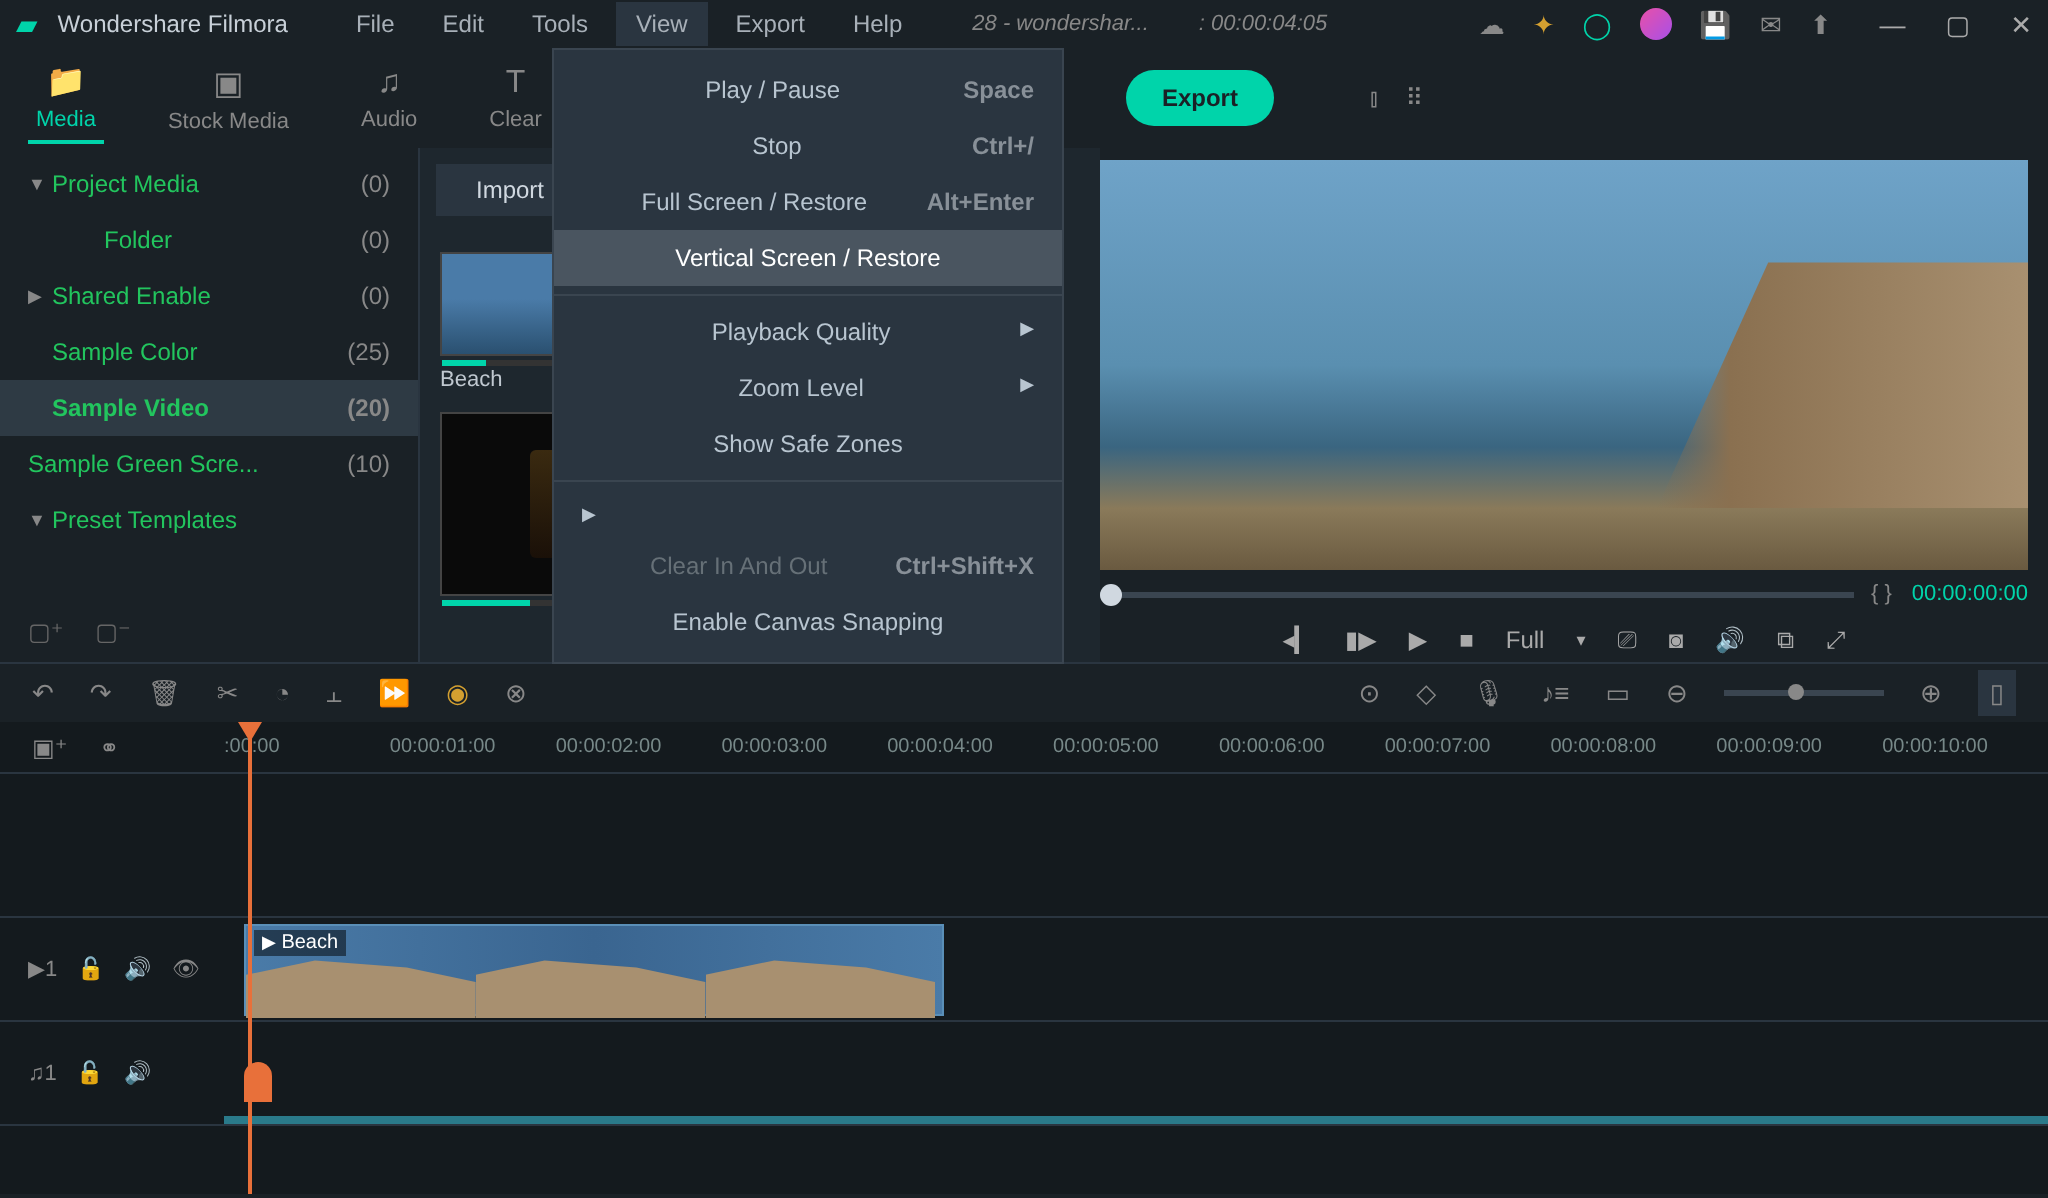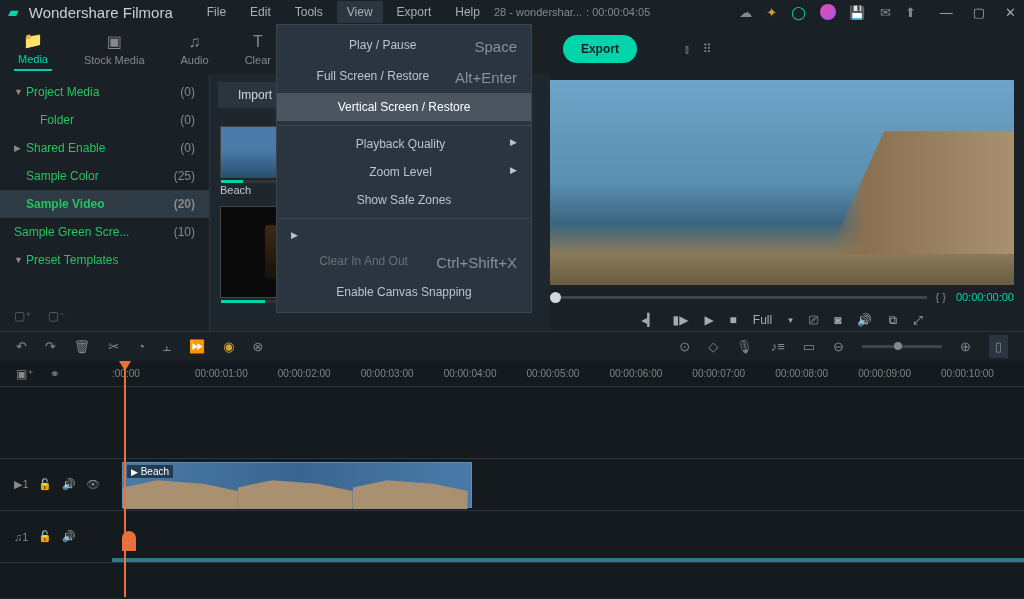--- a/index.html
+++ b/index.html
@@ -1,24 +1,24 @@
 <!DOCTYPE html>
 <html><head>
 <meta charset="utf-8">
 <style>
 * { margin: 0; padding: 0; box-sizing: border-box; font-family: Arial, sans-serif; }
 body { background: #1a2126; color: #b8c5d0; font-size: 12px; width: 1024px; height: 599px; overflow: hidden; }
 
 .titlebar { height: 24px; display: flex; align-items: center; background: #1a2126; padding: 0 8px; gap: 4px; }
 .logo { color: #00d4aa; font-size: 14px; margin-right: 6px; }
-.app-title { color: #c8d0d8; font-size: 15px; margin-right: 20px; }
+.app-title { color: #c8d0d8; font-size: 12px; margin-right: 20px; }
 .menu-bar { display: flex; gap: 4px; }
 .menu-item { padding: 4px 10px; cursor: pointer; color: #a8b0b8; }
 .menu-item.active { background: #2a3540; }
-.project-info { margin-left: 0; color: #888; font-size: 11px; }
+.project-info { margin-left: 21px; color: #888; font-size: 11px; font-style: italic; }
 .titlebar-icons { margin-left: auto; display: flex; gap: 14px; align-items: center; }
 .titlebar-icons span { cursor: pointer; font-size: 13px; color: #888; }
 .window-controls { display: flex; gap: 20px; margin-left: 20px; }
 .window-controls span { cursor: pointer; font-size: 13px; color: #aaa; }
 
 .toolbar-tabs { height: 50px; display: flex; align-items: center; padding: 0 14px; gap: 28px; background: #1a2126; }
 .tab { display: flex; flex-direction: column; align-items: center; gap: 3px; padding: 4px; cursor: pointer; color: #888; }
 .tab.active { color: #00d4aa; border-bottom: 2px solid #00d4aa; }
 .tab-icon { font-size: 16px; }
 .tab-label { font-size: 11px; }
@@ -43,21 +43,21 @@
 .media-thumb.dark { background: #0a0a0a; }
 .media-thumb .bar { position: absolute; bottom: -6px; height: 3px; width: 100%; background: #333; }
 .media-thumb .bar .fill { width: 30%; height: 100%; background: #00d4aa; }
 .media-label { font-size: 11px; margin-top: 6px; color: #c0c8d0; }
 
 .dropdown-menu { position: absolute; top: 0; left: 0; width: 256px; background: #2a3540; border: 1px solid #3a4550; z-index: 100; padding: 6px 0; }
 .dropdown-item { display: flex; padding: 7px 14px; cursor: pointer; font-size: 12px; color: #b8c5d0; text-align: center; }
 .dropdown-item:hover, .dropdown-item.hover { background: #4a5560; color: #fff; }
 .dropdown-item.disabled { color: #667077; }
 .dropdown-label { flex: 1; }
-.dropdown-shortcut { color: #889098; font-size: 15px; }
+.dropdown-shortcut { color: #889098; font-size: 12px; font-weight: bold; }
 .dropdown-sep { height: 1px; background: #3a4550; margin: 4px 0; }
 .submenu-arrow { font-size: 9px; }
 
 .preview-panel { flex: 1; background: #1a2126; padding: 6px 10px 0 0; display: flex; flex-direction: column; }
 .preview-video { flex: 1; background: linear-gradient(to bottom, #6fa3c8 0%, #5a8fb0 50%, #3a6580 70%, #8a7a5a 85%, #6a5a40 100%); position: relative; }
 .preview-cliff { position: absolute; right: 0; top: 25%; width: 40%; height: 60%; background: linear-gradient(to left, #a89070 0%, #8a7050 80%, transparent 100%); clip-path: polygon(30% 0, 100% 0, 100% 100%, 0 100%); }
 .preview-seek { display: flex; align-items: center; gap: 8px; padding: 6px 0; }
 .seek-track { flex: 1; height: 3px; background: #3a4550; position: relative; }
 .seek-thumb { position: absolute; left: 0; top: -4px; width: 11px; height: 11px; background: #d0d8e0; border-radius: 50%; }
 .preview-time-info { display: flex; gap: 10px; font-size: 11px; color: #888; }
@@ -147,21 +147,21 @@
 </div>
 
 <div class="main-row">
 
   <div class="sidebar">
     <div class="sidebar-item">
       <span class="chevron">▼</span>
       <span class="sidebar-label">Project Media</span>
       <span class="sidebar-count">(0)</span>
     </div>
-    <div class="sidebar-item" style="padding-left:40px">
+    <div class="sidebar-item" style="padding-left:52px">
       <span class="sidebar-label">Folder</span>
       <span class="sidebar-count">(0)</span>
     </div>
     <div class="sidebar-item">
       <span class="chevron">▶</span>
       <span class="sidebar-label">Shared Enable</span>
       <span class="sidebar-count">(0)</span>
     </div>
     <div class="sidebar-item" style="padding-left:26px">
       <span class="sidebar-label">Sample Color</span>
@@ -207,20 +207,24 @@
               <div class="fill"></div>
             </div>
         </div>
       </div>
     </div>
 
     <div class="dropdown-menu" style="top:-50px;left:66px">
       <div class="dropdown-item">
         <span class="dropdown-label">Play / Pause</span>
         <span class="dropdown-shortcut">Space</span>
+      </div>
+      <div class="dropdown-item">
+        <span class="dropdown-label">Stop</span>
+        <span class="dropdown-shortcut">Ctrl+/</span>
       </div>
       <div class="dropdown-item">
         <span class="dropdown-label">Full Screen / Restore</span>
         <span class="dropdown-shortcut">Alt+Enter</span>
       </div>
       <div class="dropdown-item hover">
         <span class="dropdown-label">Vertical Screen / Restore</span>
       </div>
       <div class="dropdown-sep"></div>
       <div class="dropdown-item">

